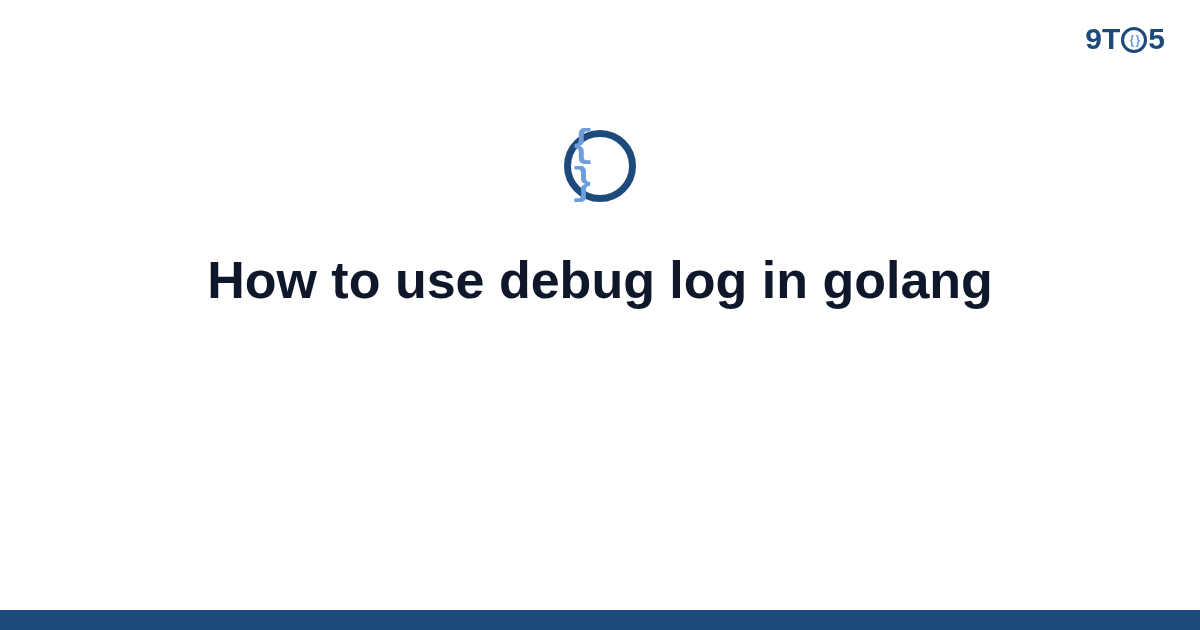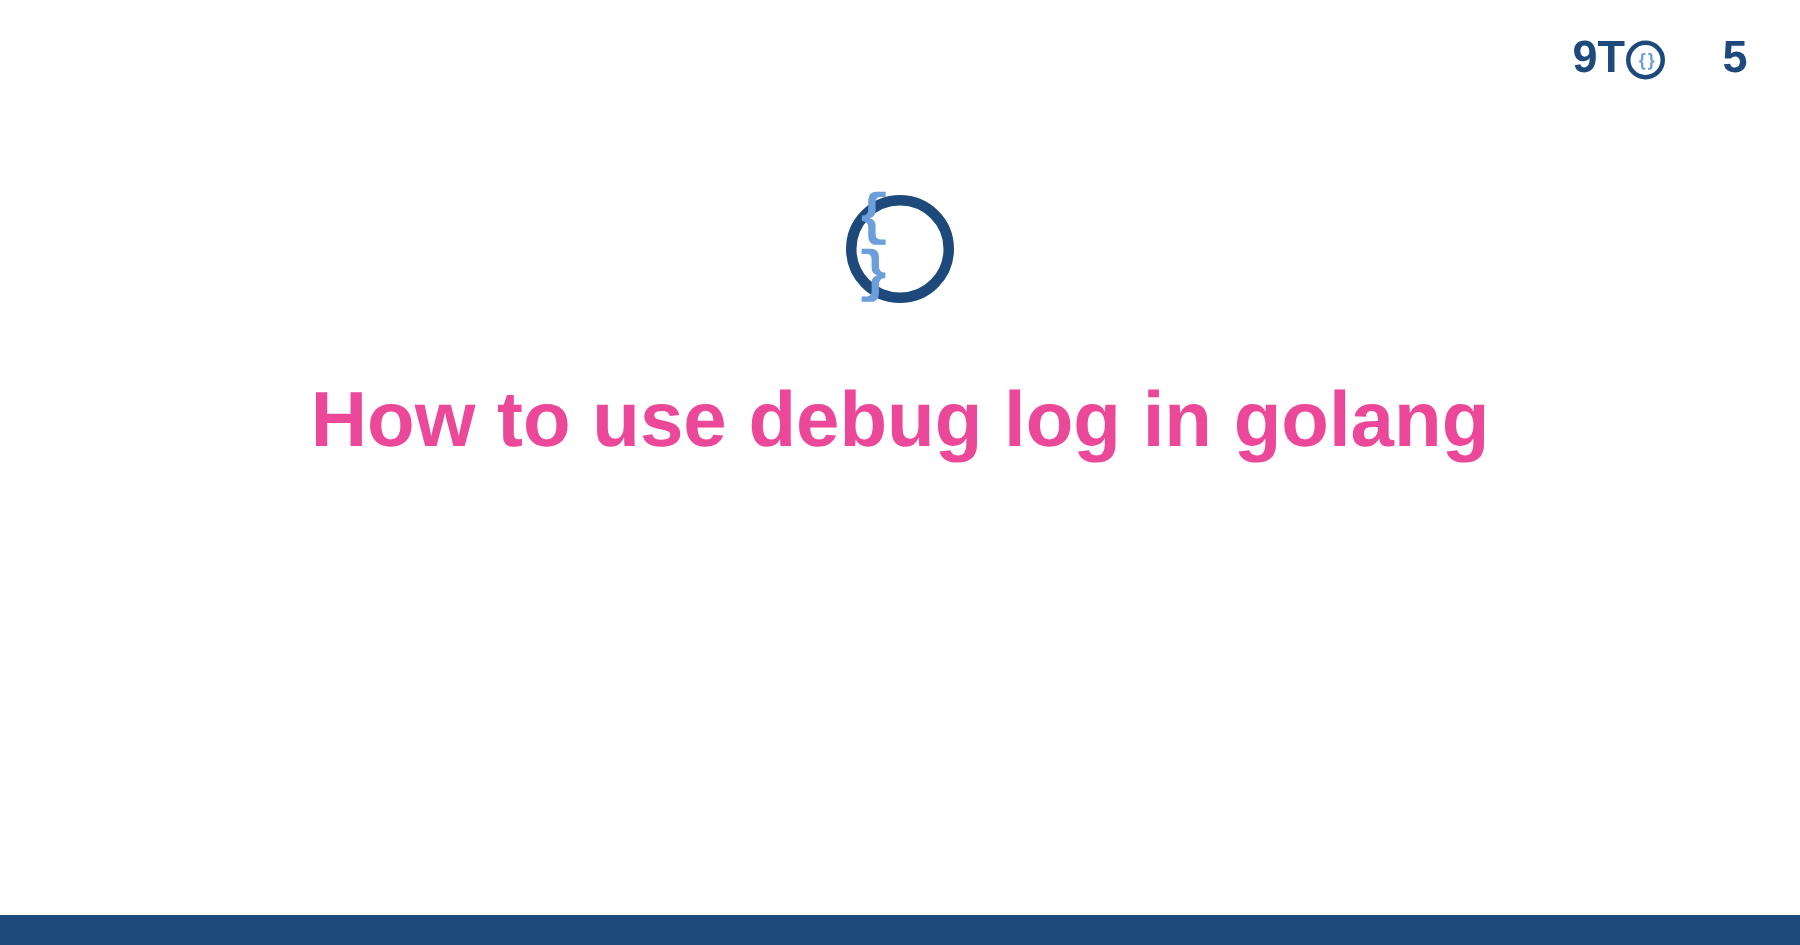--- a/index.html
+++ b/index.html
@@ -19,21 +19,20 @@
       position: absolute;
       top: 22px;
       right: 35px;
       display: flex;
       align-items: center;
       font-size: 30px;
       font-weight: 600;
     }
     .logo-part-dark {
       color: #1d4a7a;
-      margin-left: 37px;
     }
     .logo-circle {
       display: inline-flex;
       align-items: center;
       justify-content: center;
       width: 26px;
       height: 26px;
       border: 3px solid #1d4a7a;
       border-radius: 50%;
       margin: 0 1px;
@@ -74,21 +73,21 @@
       color: #6b9edb;
       letter-spacing: 2px;
       font-family: 'Consolas', 'Courier New', monospace;
       line-height: 1;
       position: relative;
       top: -1px;
     }
     .title {
       font-size: 52px;
       font-weight: 700;
-      color: #ec4899;
+      color: #0f172a;
       text-align: center;
       padding: 0 40px;
     }
     .footer-bar {
       position: absolute;
       bottom: 0;
       left: 0;
       right: 0;
       height: 20px;
       background: #1d4a7a;

